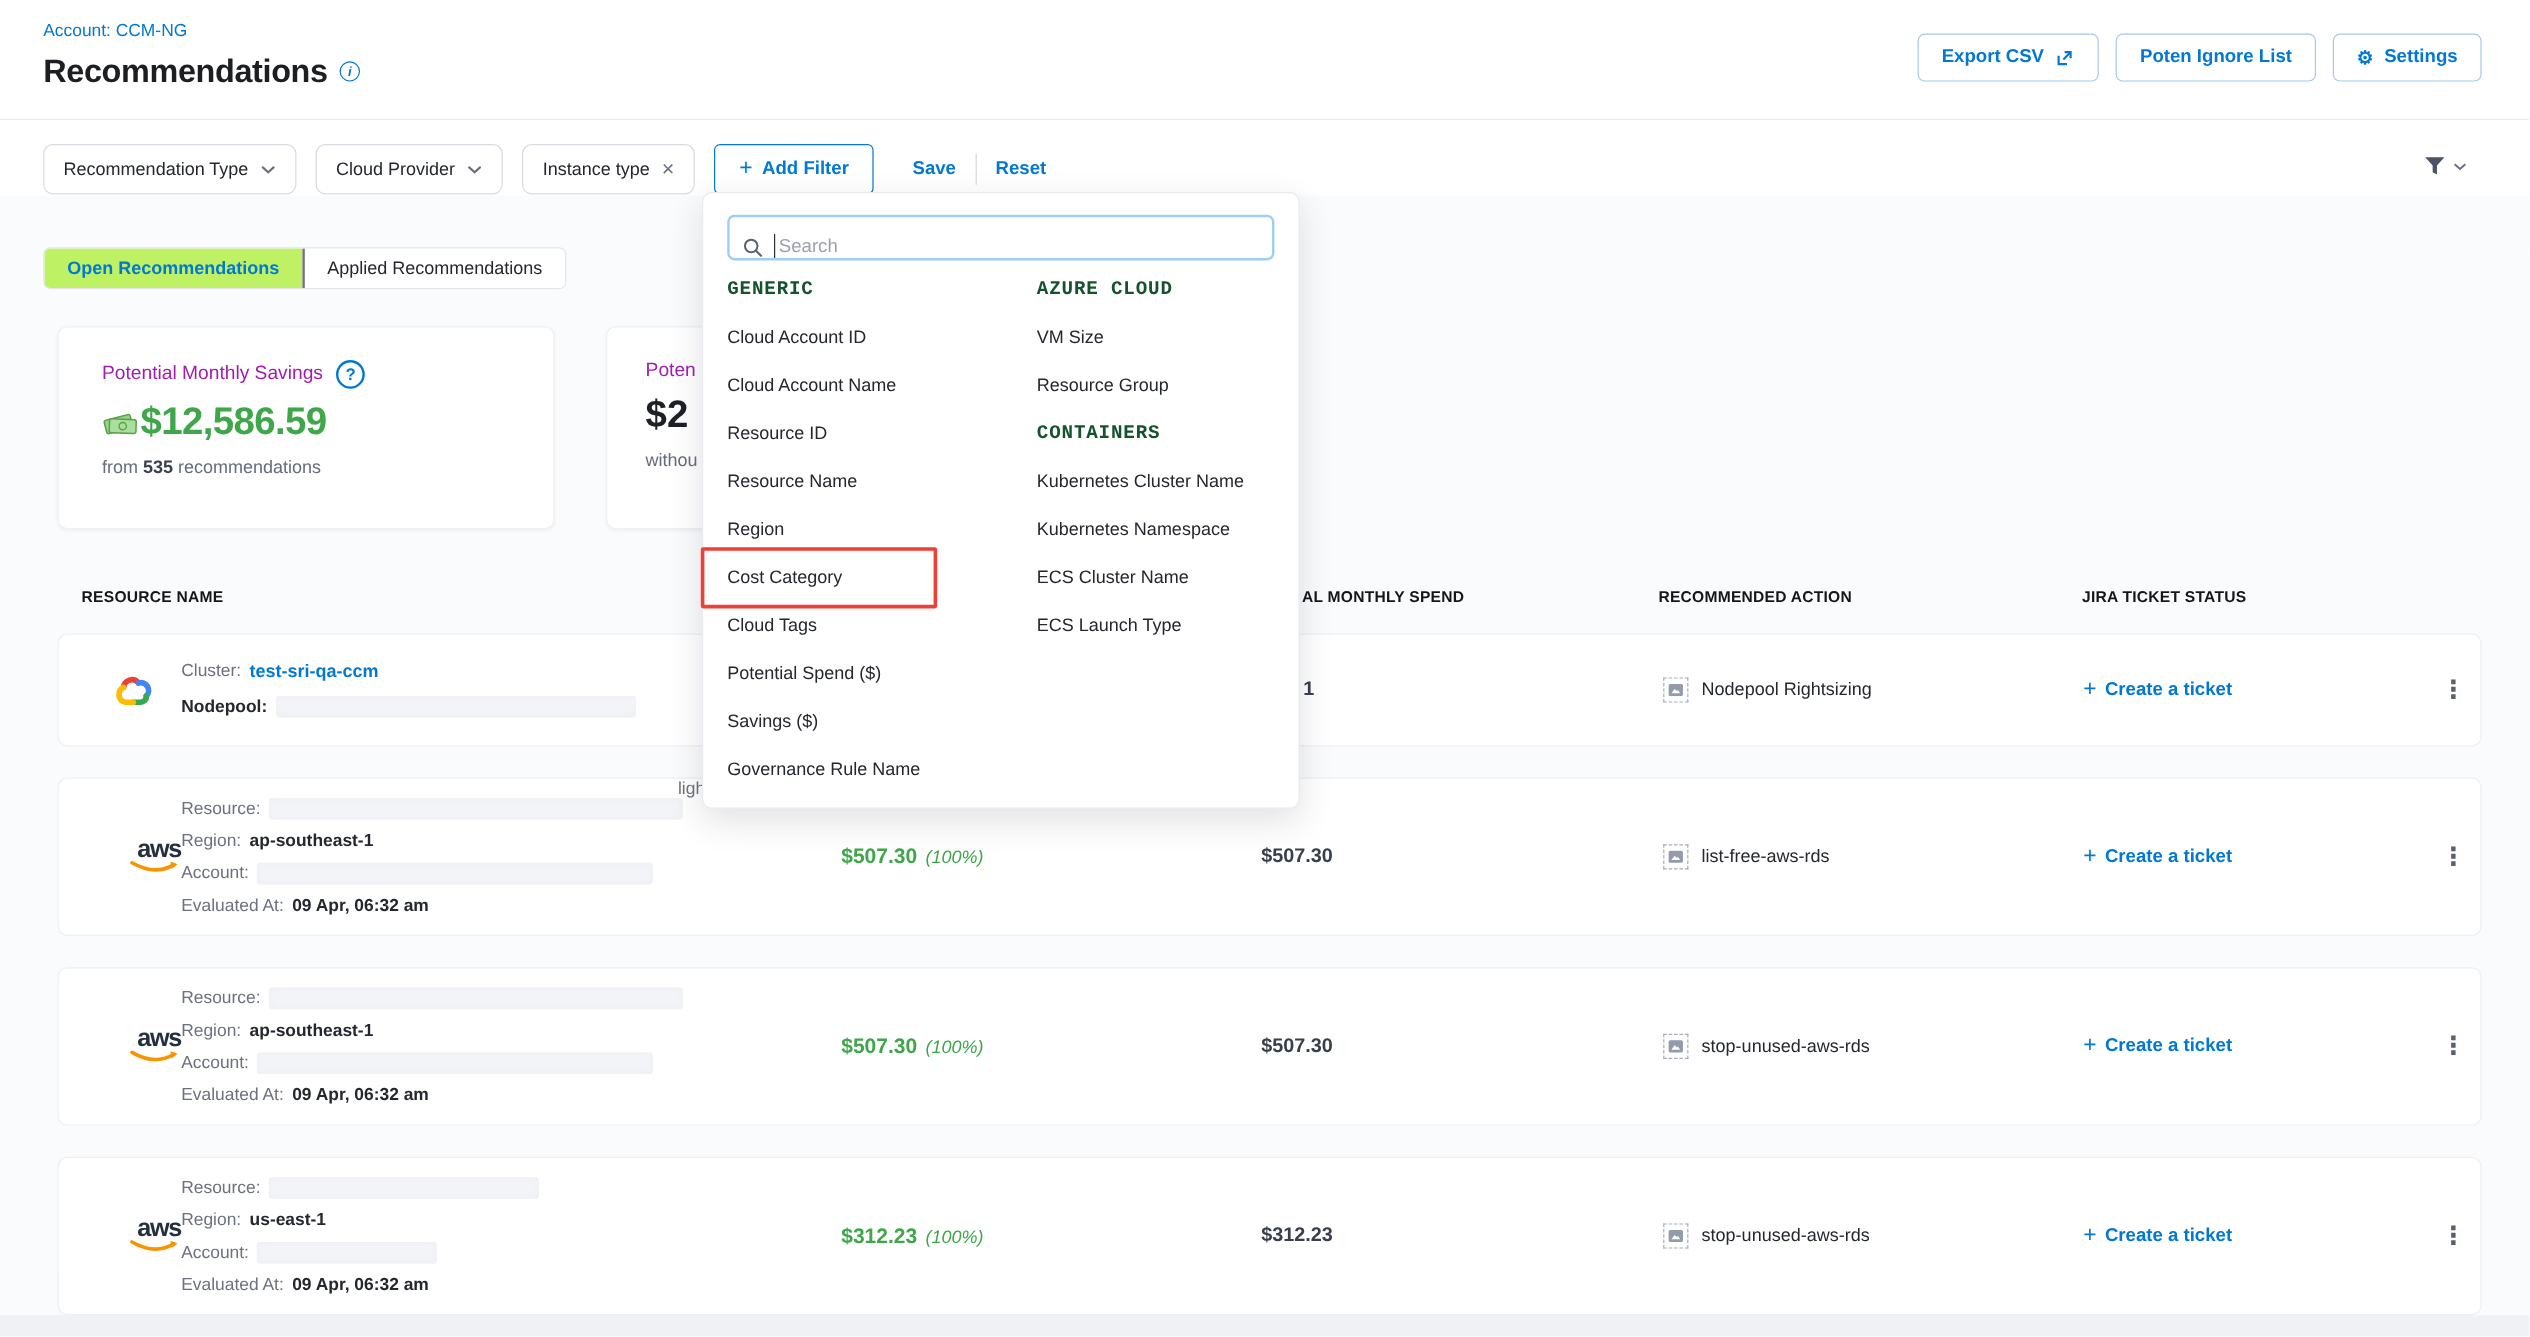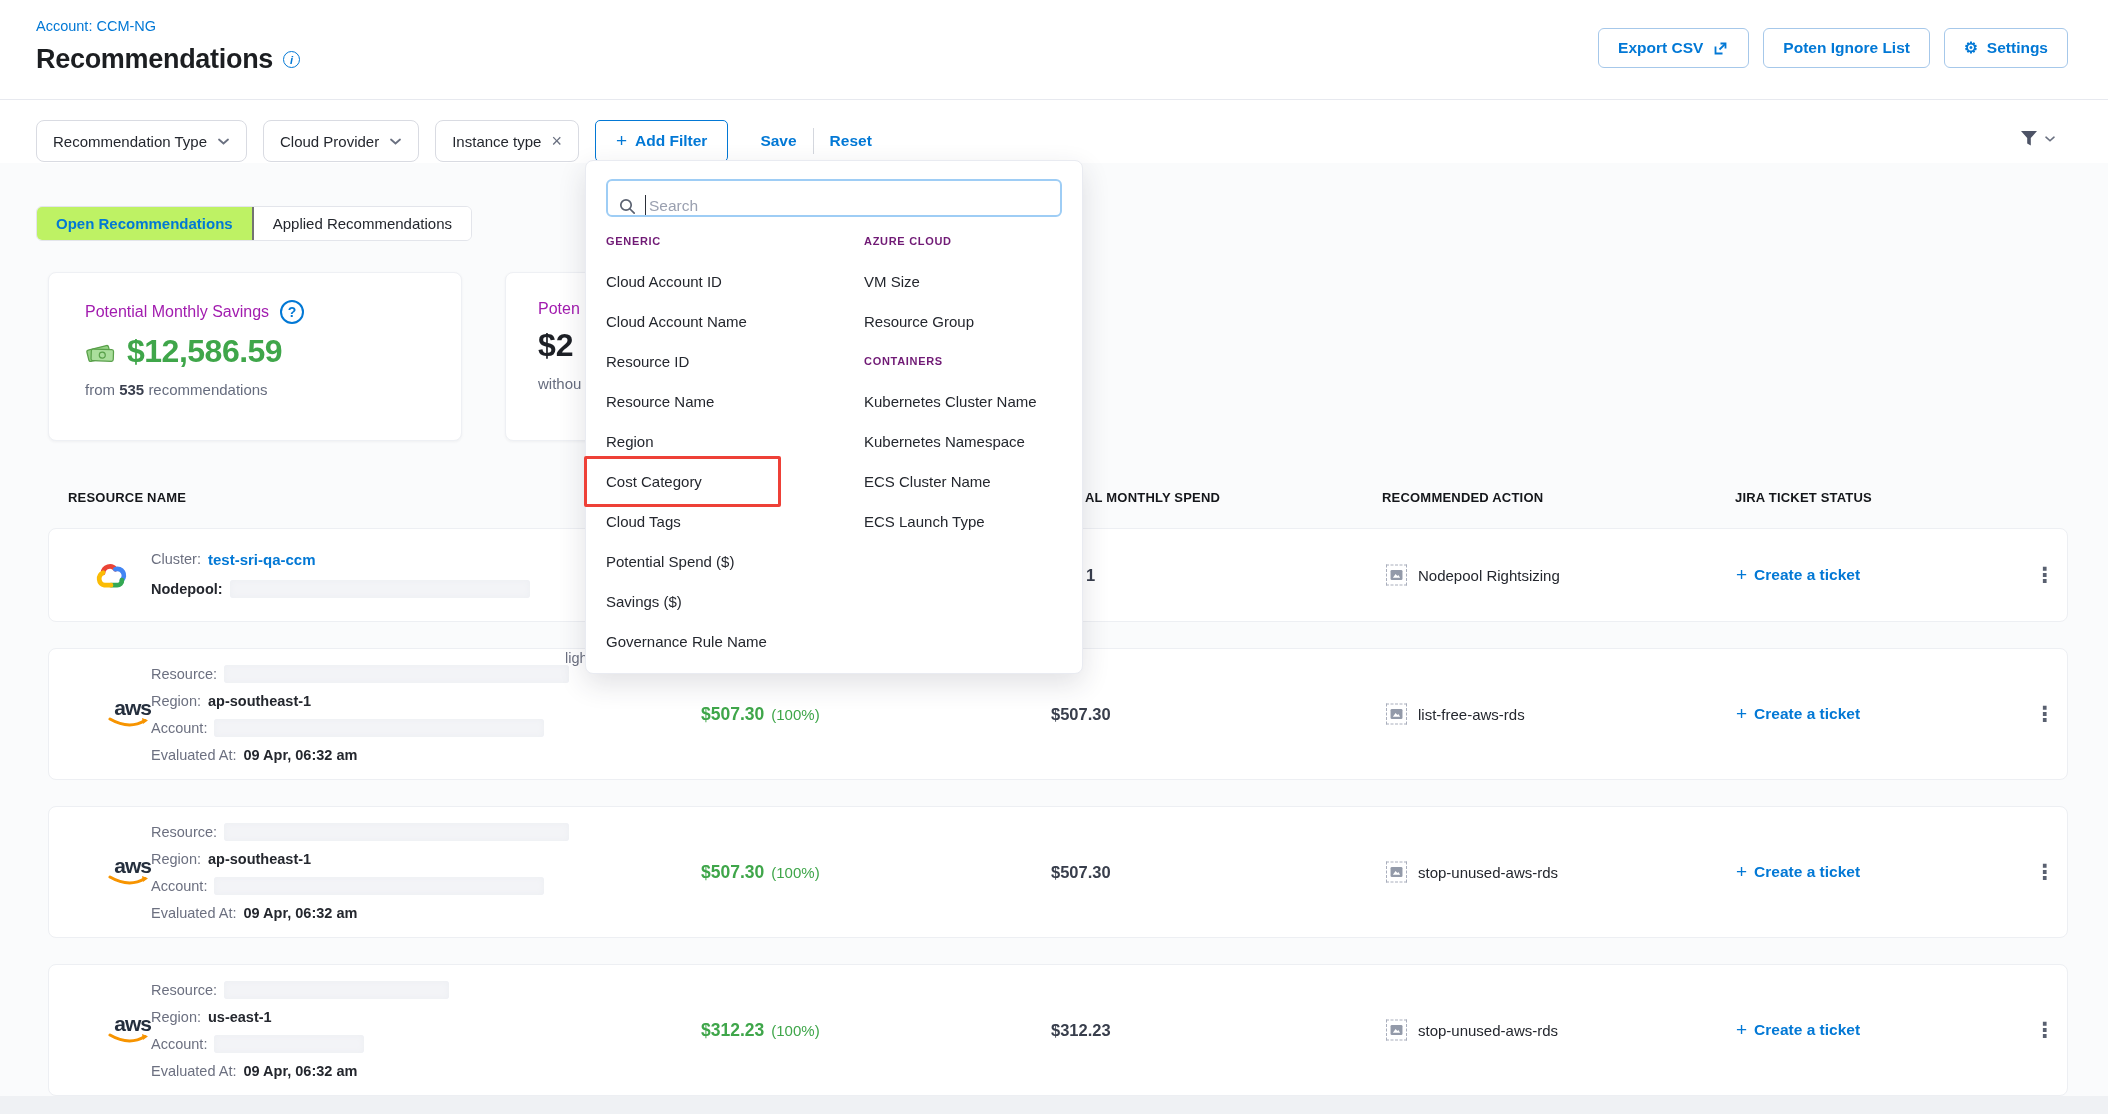--- a/index.html
+++ b/index.html
@@ -41,21 +41,21 @@
   .tab.inactive { background:#fff; color:#24272e; border-left:2px solid #737373; }
 
   
   .card { position:absolute; background:#fff; border:1px solid #eef0f4; border-radius:8px;
     box-shadow:0 1px 3px rgba(30,35,50,0.05); }
   .card-savings { left:48px; top:272px; width:414px; height:169px; padding:27px 0 0 36px; }
   .card-label-row { display:flex; align-items:center; gap:11px; }
   .card-label { font-size:16px; font-weight:400; color:#a21caf; }
   .help-icon { width:24px; height:24px; border:2px solid #0278d5; border-radius:50%; color:#0278d5;
     font-size:14px; font-weight:700; display:flex; align-items:center; justify-content:center; cursor:pointer; }
-  .card-value-row { display:flex; align-items:center; gap:10px; margin-top:9px; }
+  .card-value-row { display:flex; align-items:center; margin-top:9px; }
   .card-value { font-size:32px; font-weight:700; color:#3fa64a; letter-spacing:-0.5px; }
   .card-sub { margin-top:11px; font-size:15px; color:#666c7e; }
   .card-sub b { color:#3a3f4e; }
   .card-spend { left:505px; top:272px; width:300px; height:169px; padding:27px 0 0 32px; }
   .card-spend .frag-value { font-size:32px; font-weight:700; color:#1d2026; margin-top:9px; }
   .card-spend .frag-sub { margin-top:11px; font-size:15px; color:#666c7e; }
 
   
   .th { position:absolute; top:490px; font-size:13px; font-weight:700; color:#14161a; letter-spacing:0.2px; }
   .row { position:absolute; left:48px; width:2020px; background:#fff; border:1px solid #edeff3; border-radius:8px; }
@@ -70,21 +70,21 @@
   .lines { position:absolute; left:102px; top:0; }
   .line { height:27px; display:flex; align-items:center; gap:7px; font-size:14.5px; }
   .lbl { color:#6c7080; }
   .val { color:#24272e; font-weight:700; }
   .link-val { color:#0278d5; font-weight:700; font-size:15px; cursor:pointer; }
   .redact { display:inline-block; height:18px; background:#f3f4f7; border-radius:3px;
     box-shadow:inset 0 0 6px #eceef2; }
   .savings-cell { position:absolute; left:652px; top:50%; transform:translateY(-50%); display:flex;
     align-items:baseline; gap:7px; }
   .savings-val { font-size:17.5px; font-weight:700; color:#3fa64a; }
-  .savings-pct { font-size:15px; color:#3fa64a; }
+  .savings-pct { font-size:15px; color:#3fa64a;font-style:italic; }
   .spend-cell { position:absolute; left:1002px; top:50%; transform:translateY(-50%);
     font-size:16.5px; font-weight:700; color:#383e4c; }
   .spend-frag { left:1037px; }
   .action-cell { position:absolute; left:1337px; top:50%; transform:translateY(-50%); display:flex;
     align-items:center; gap:11px; font-size:15px; color:#24272e; }
   .img-ph { width:21px; height:21px; border:1px dashed #a9aebc; display:flex; align-items:center;
     justify-content:center; background:#fff; }
   .jira-cell { position:absolute; left:1687px; top:50%; transform:translateY(-50%); display:flex;
     align-items:center; gap:7px; color:#0278d5; font-size:15.5px; font-weight:700; cursor:pointer; }
   .jira-cell .plus { font-size:19px; font-weight:400; }
@@ -97,22 +97,22 @@
     border:1px solid #e9ebf1; border-radius:8px; box-shadow:0 10px 28px rgba(40,41,61,0.14);
     padding:18px 20px 12px 20px; }
   .search-box { height:38px; border:2px solid #9ecdf5; border-radius:6px; display:flex; align-items:flex-end;
     gap:9px; padding:0 11px; }
   .search-box input { border:none; outline:none; flex:1; font-size:15.5px; color:#24272e;
     font-family:"Liberation Sans","DejaVu Sans",sans-serif; }
   .search-box input::placeholder { color:#9aa0b0; }
   .caret { width:1px; height:20px; background:#2b2f38; margin-right:-6px; }
   .panel-cols { display:flex; margin-top:4px; }
   .pcol1 { width:258px; } .pcol2 { flex:1; }
-  .sec-header { height:40px; display:flex; align-items:center; font-size:11px; font-weight:700;
-    color:#701a75; letter-spacing:0.7px; }
+  .sec-header { height:40px; display:flex; align-items:center; font-size:16px; font-weight:700;
+    color:#14532d; letter-spacing:0.7px;font-family:Liberation Mono, monospace; }
   .f-item { height:40px; display:flex; align-items:center; font-size:15px; color:#24272e;
     cursor:pointer; position:relative; }
   .red-frame { position:absolute; left:-22px; top:-5px; width:197px; height:51px;
     border:3px solid #ee4037; border-radius:2px; pointer-events:none; }
 </style>
 </head>
 <body>
 
 <div class="page">
 

